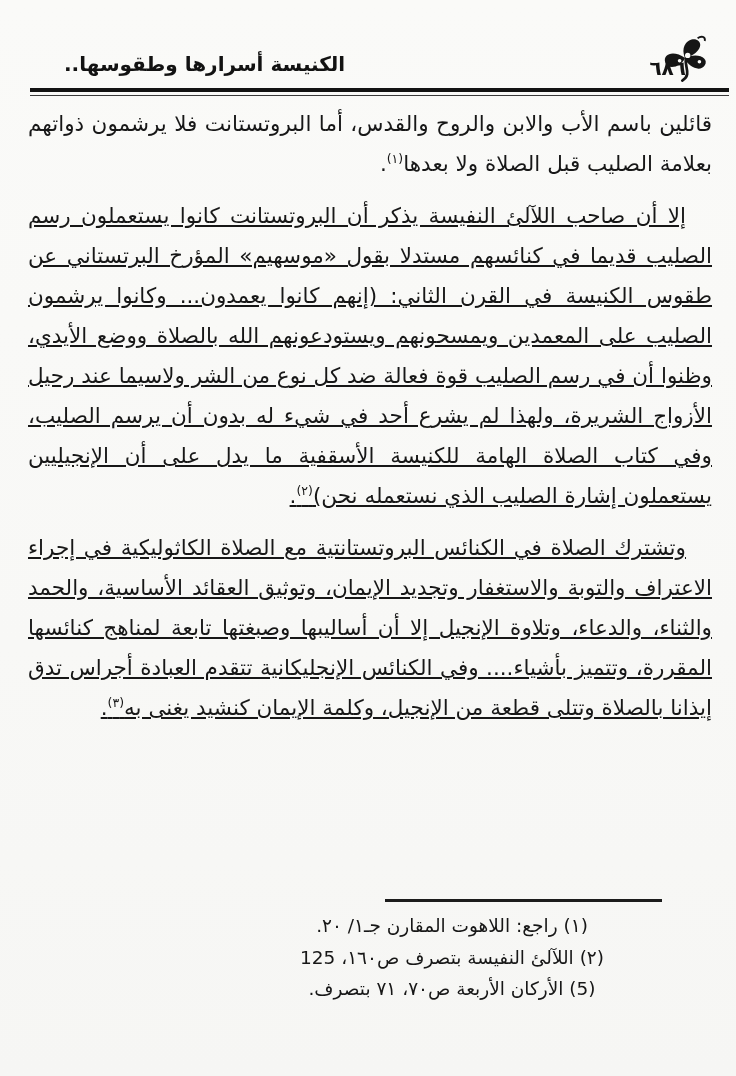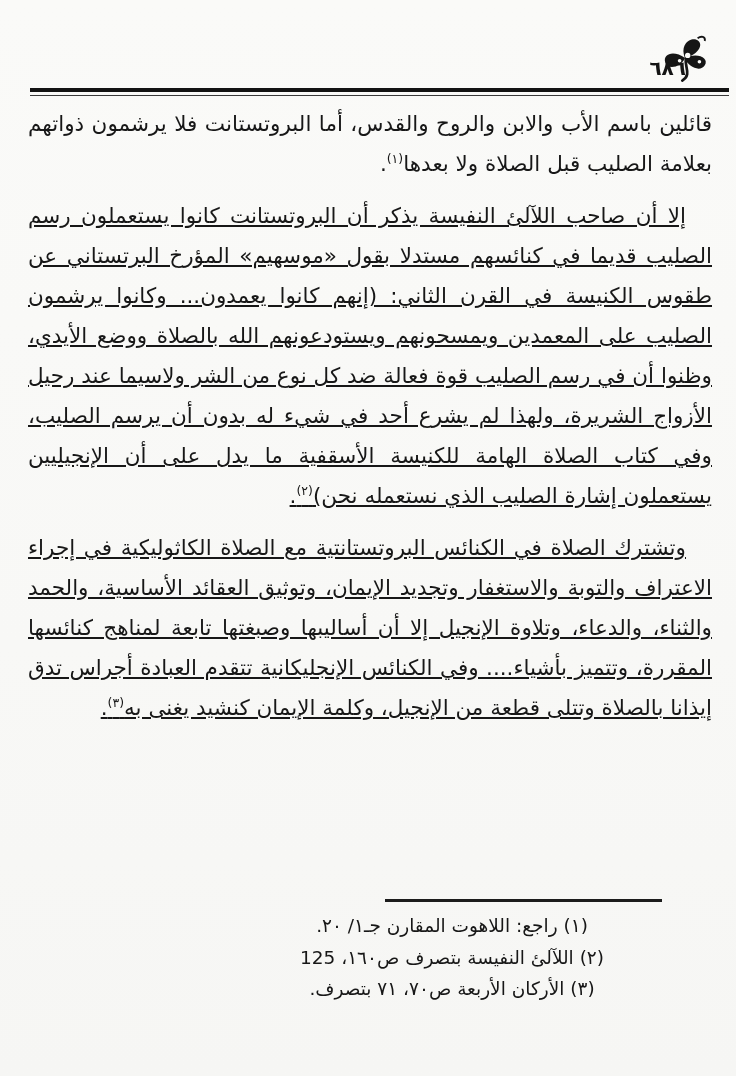--- a/index.html
+++ b/index.html
@@ -73,20 +73,21 @@
     width:277px; height:3px;
     background:#1c1c1c;
     margin-bottom:8px;
   }
 </style>
 </head>
 <body>
 
 <div class="page">
 
+  <div class="header-title">الكنيسة أسرارها وطقوسها..</div>
 
   <div class="folio">
     <span class="ornament">
       <svg width="54" height="50" viewBox="0 0 60 54" aria-hidden="true">
         <path d="M30 26 C23 9 39 1 45 7 C51 13 42 23 30 26 Z" fill="#151515"></path>
         <path d="M30 26 C44 19 57 26 52 34 C47 42 33 36 30 26 Z" fill="#151515"></path>
         <path d="M30 26 C18 17 5 21 8 31 C11 40 26 36 30 26 Z" fill="#151515"></path>
         <path d="M31 26 C29 36 38 44 27 51" stroke="#151515" stroke-width="3" fill="none" stroke-linecap="round"></path>
         <path d="M44 4 C48 1 53 2 52 7" stroke="#151515" stroke-width="2" fill="none"></path>
         <circle cx="33" cy="23" r="3" fill="#fafaf8"></circle>
@@ -107,16 +108,16 @@
 
     <p class="indent"><span>وتشترك الصلاة في الكنائس البروتستانتية مع الصلاة الكاثوليكية في إجراء الاعتراف والتوبة والاستغفار وتجديد الإيمان، وتوثيق العقائد الأساسية، والحمد والثناء، والدعاء، وتلاوة الإنجيل إلا أن أساليبها وصبغتها تابعة لمناهج كنائسها المقررة، وتتميز بأشياء.... وفي الكنائس الإنجليكانية تتقدم العبادة أجراس تدق إيذانا بالصلاة وتتلى قطعة من الإنجيل، وكلمة الإيمان كنشيد يغنى به</span><sup class="fn-ref">(٣)</sup><span>.</span></p>
 
 
   </main>
 
   <section class="footnotes">
     <div class="fn-rule"></div>
     <div class="fn">(١) راجع: اللاهوت المقارن جـ١/ ٢٠.</div>
     <div class="fn">(٢) اللآلئ النفيسة بتصرف ص١٦٠، 125</div>
-    <div class="fn">(٣) الأركان الأربعة ص٧٠، ٧١ بتصرف.</div>
+    <div class="fn">(5) الأركان الأربعة ص٧٠، ٧١ بتصرف.</div>
   </section>
 
 </div>
 
 </body></html>

